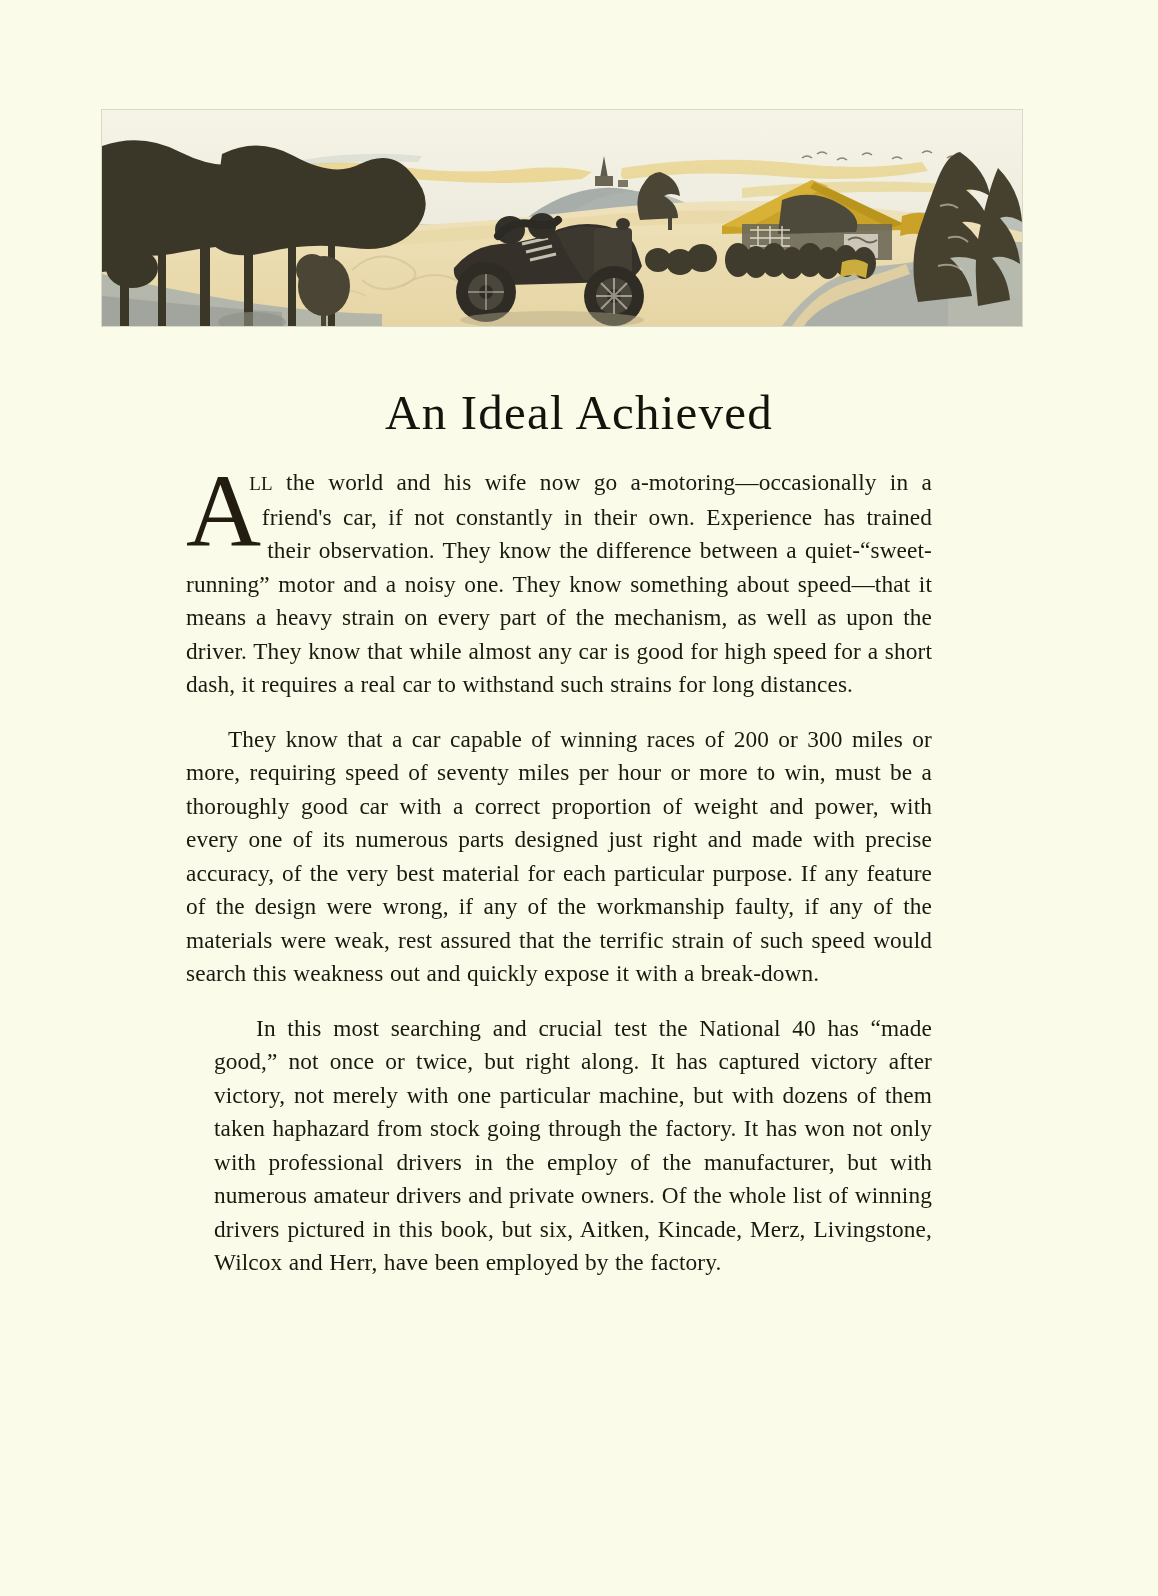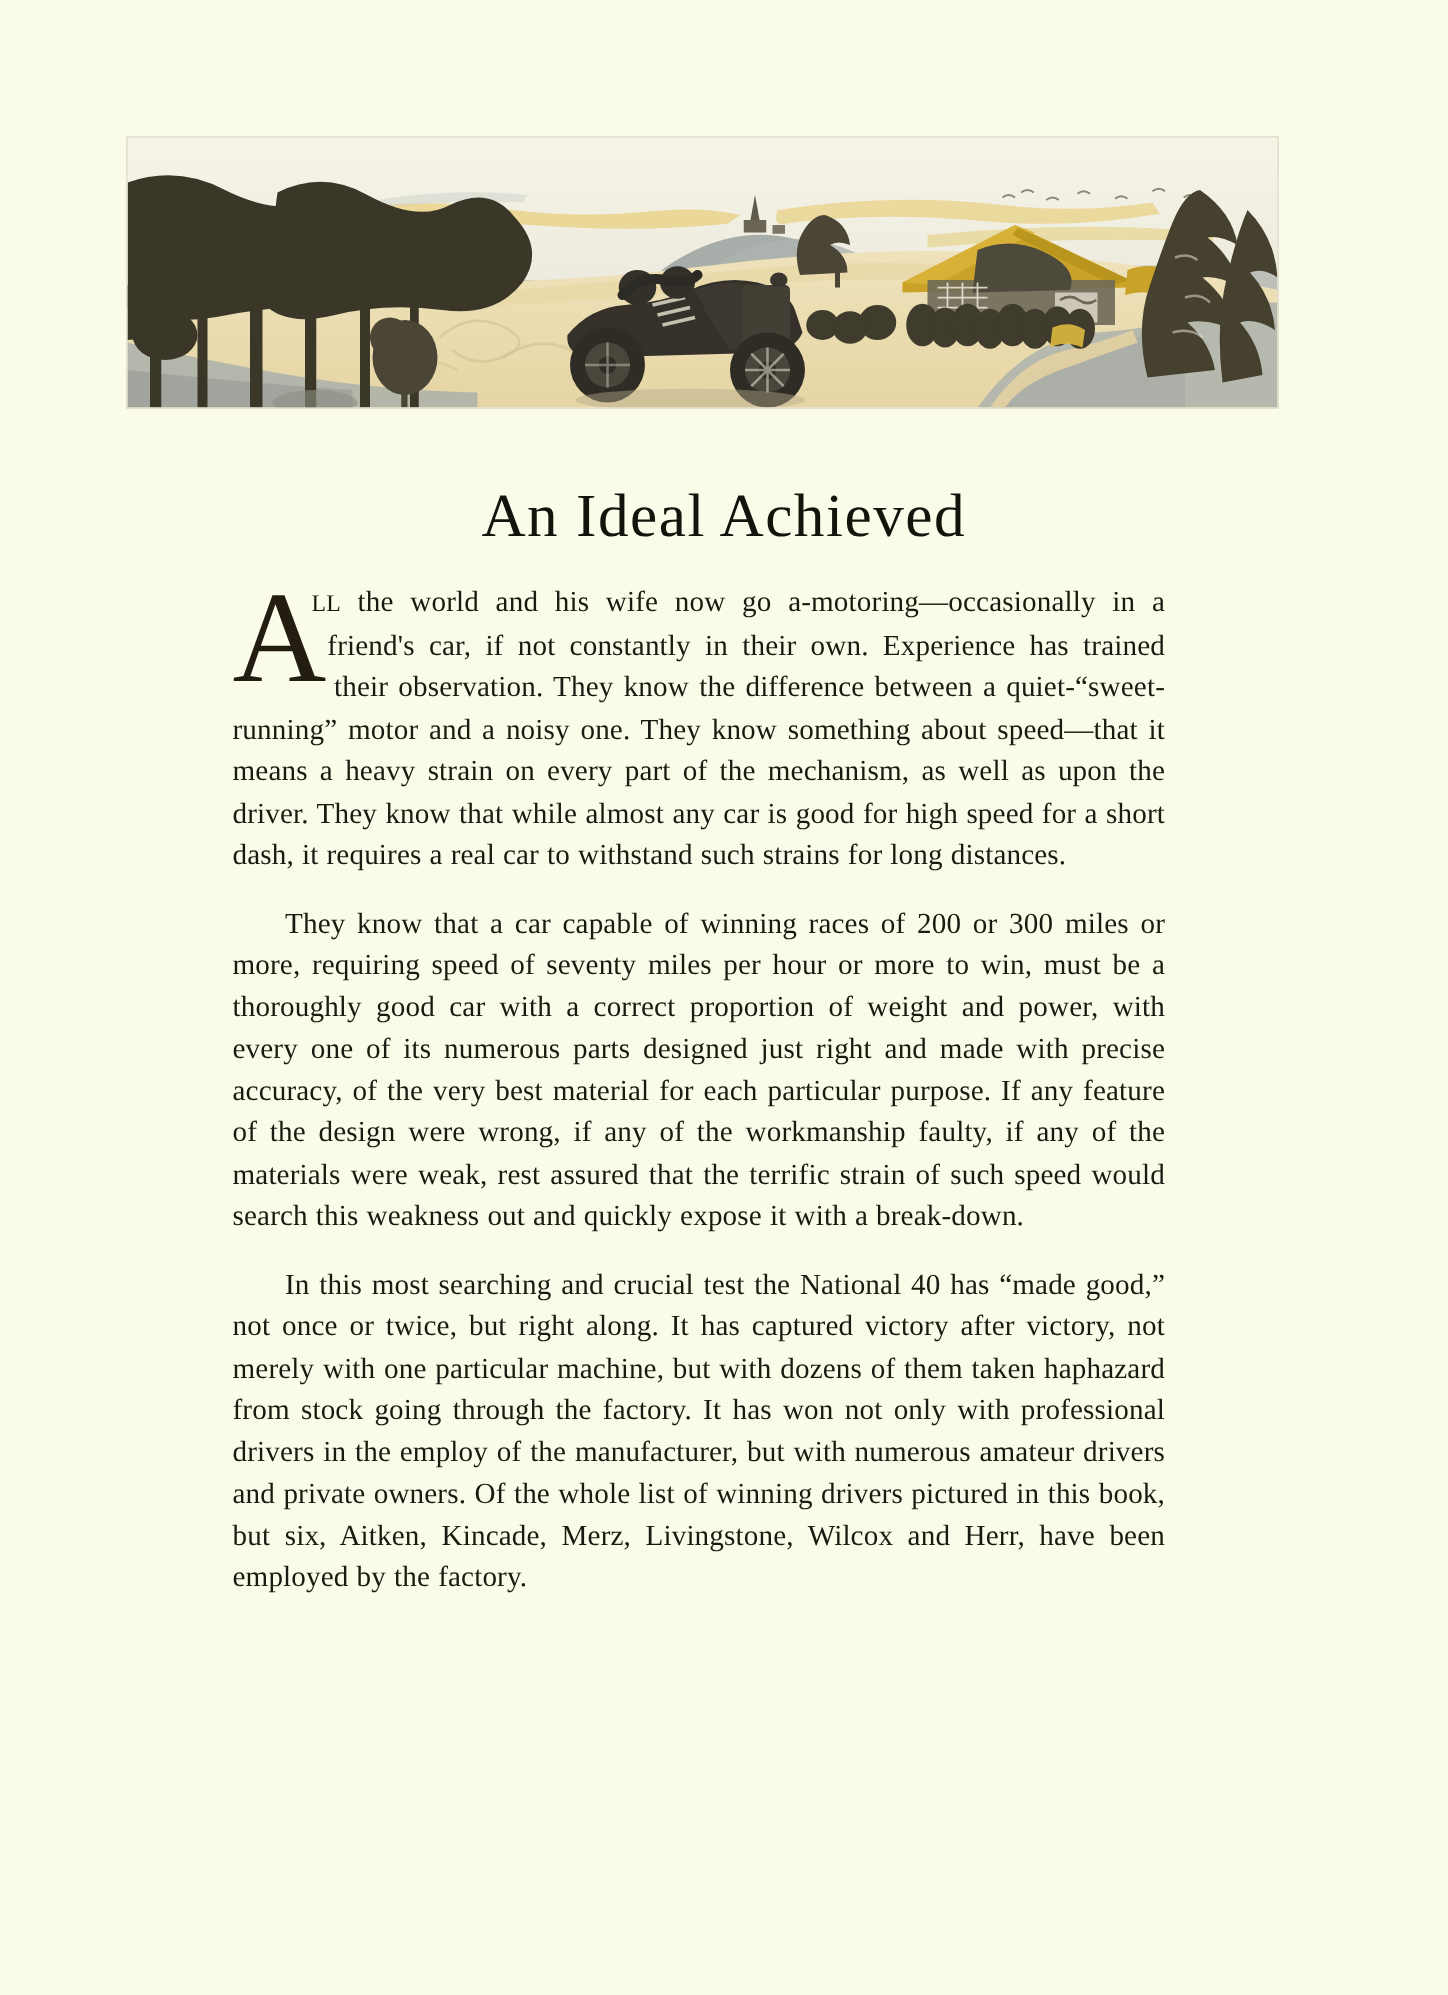--- a/index.html
+++ b/index.html
@@ -62,21 +62,21 @@
     margin: 0 0 21px 0;
     font-size: 23.3px;
     line-height: 33.5px;
     text-align: justify;
     text-justify: inter-word;
     color: #1a1a10;
     letter-spacing: 0.12px;
     word-spacing: 0.5px;
   }
   .para.indent { text-indent: 42px; font-family: Liberation Serif, serif; }
-  .para:last-child { margin-bottom: 0; }
+  .para:last-child { margin-bottom: 0; margin-left: 28px; }
 
   
   .para-drop {
     position: relative;
     min-height: 100px;
   }
   .dropcap {
     float: left;
     font-size: 104px;
     line-height: 0.83;

